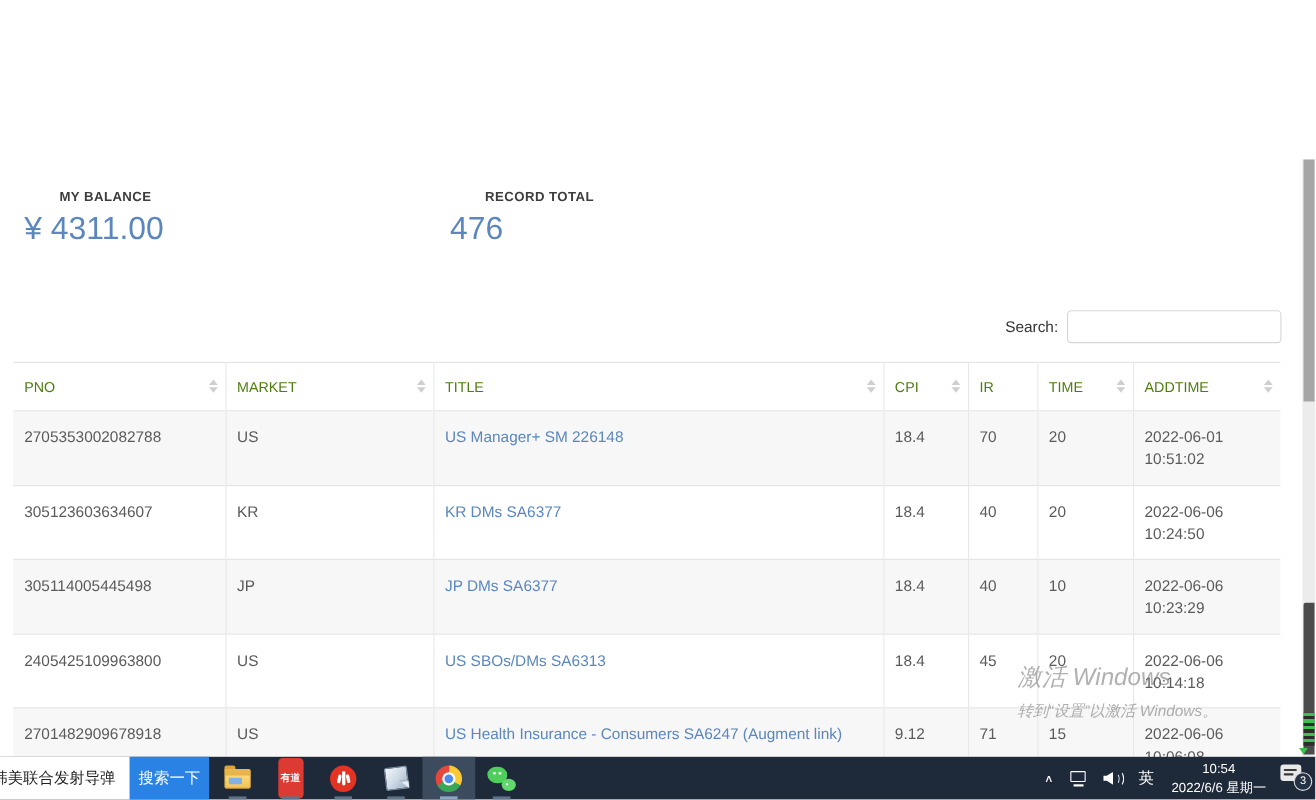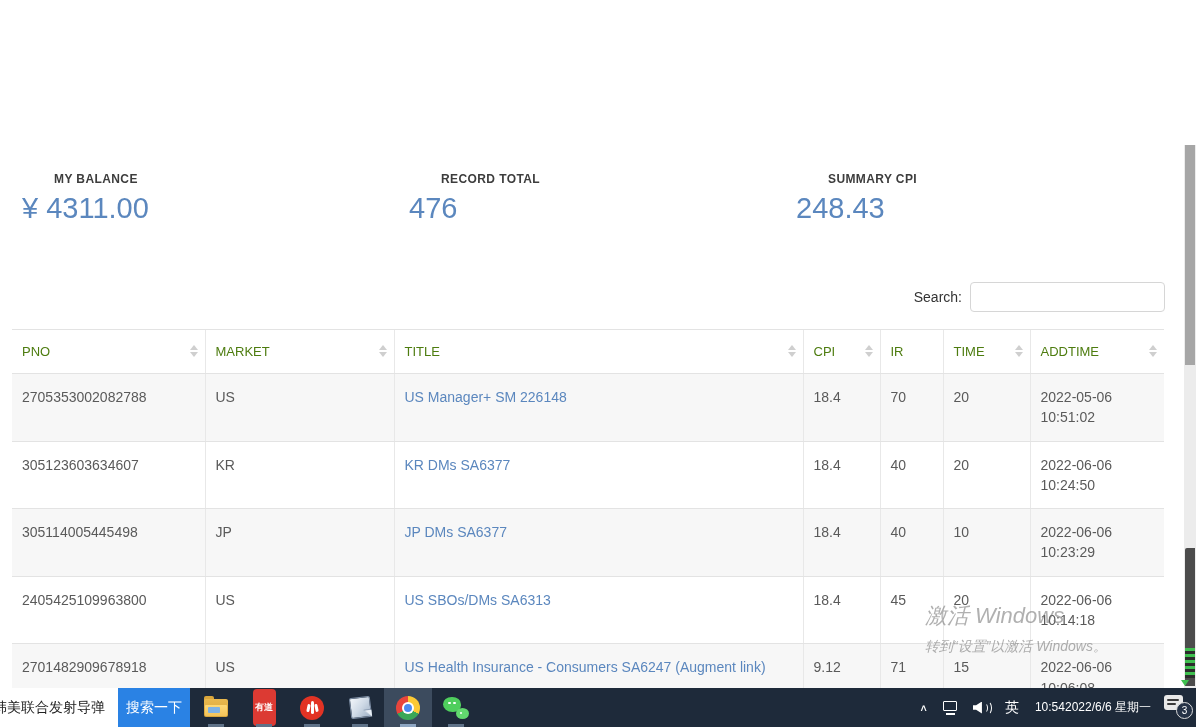--- a/index.html
+++ b/index.html
@@ -142,21 +142,21 @@
     border:1.5px solid #fff; border-radius:1px; }
   .ic-net .stand { position:absolute; left:4px; bottom:0; width:9px; height:1.5px; background:#fff; }
   .ic-vol { position:relative; width:18px; height:14px; }
   .ic-vol .body { position:absolute; left:0; top:1px; width:9px; height:12px; background:#fff;
     clip-path:polygon(0 32%, 35% 32%, 100% 0, 100% 100%, 35% 68%, 0 68%); }
   .ic-vol .arc1 { position:absolute; left:8px; top:2px; width:7px; height:10px;
     border:1.5px solid transparent; border-right:1.5px solid #fff; border-radius:50%; }
   .ic-vol .arc2 { position:absolute; left:10px; top:0; width:9px; height:14px;
     border:1.5px solid transparent; border-right:1.5px solid #fff; border-radius:50%; }
   .lang { font-size:14px; color:#fff; }
-  .clock { display:flex; flex-direction:row; align-items:center; justify-content:center;
+  .clock { display:flex; flex-direction:column; align-items:center; justify-content:center;
     color:#fff; font-size:12px; line-height:1.35; padding:0 9px; }
   .notif { position:relative; width:34px; height:39px; }
   .msg { position:absolute; left:4px; top:7px; width:19px; height:15px; background:#e9e9e9;
     border-radius:3px; }
   .msg i { position:absolute; left:3px; height:1.5px; background:#3a3a3a; border-radius:1px; }
   .msg .l1 { top:4px; width:12px; } .msg .l2 { top:8px; width:9px; }
   .badge { position:absolute; right:1px; top:14px; width:17px; height:17px; border-radius:50%;
     background:#253246; border:1.5px solid #dcdcdc; color:#fff; font-size:10px;
     display:flex; align-items:center; justify-content:center; }
 </style>
@@ -167,24 +167,20 @@
 
 
   <div class="stats">
     <div class="stat">
       <div class="stat-label">MY BALANCE</div>
       <div class="stat-value">¥ 4311.00</div>
     </div>
     <div class="stat">
       <div class="stat-label">RECORD TOTAL</div>
       <div class="stat-value">476</div>
-    </div>
-    <div class="stat">
-      <div class="stat-label">SUMMARY CPI</div>
-      <div class="stat-value">248.43</div>
     </div>
   </div>
 
   <div class="searchbar">
     <span class="search-label">Search:</span>
     <input class="search-input" type="text" value="" style="">
   </div>
 
   <div class="tablewrap">
     <table>
@@ -227,21 +223,21 @@
         </tr>
       </thead>
       <tbody>
         <tr class="odd">
           <td>2705353002082788</td>
           <td>US</td>
           <td><a class="title-link" href="#">US Manager+ SM 226148</a></td>
           <td>18.4</td>
           <td>70</td>
           <td>20</td>
-          <td>2022-05-06 10:51:02</td>
+          <td>2022-06-01 10:51:02</td>
         </tr>
         <tr>
           <td>305123603634607</td>
           <td>KR</td>
           <td><a class="title-link" href="#">KR DMs SA6377</a></td>
           <td>18.4</td>
           <td>40</td>
           <td>20</td>
           <td>2022-06-06 10:24:50</td>
         </tr>

